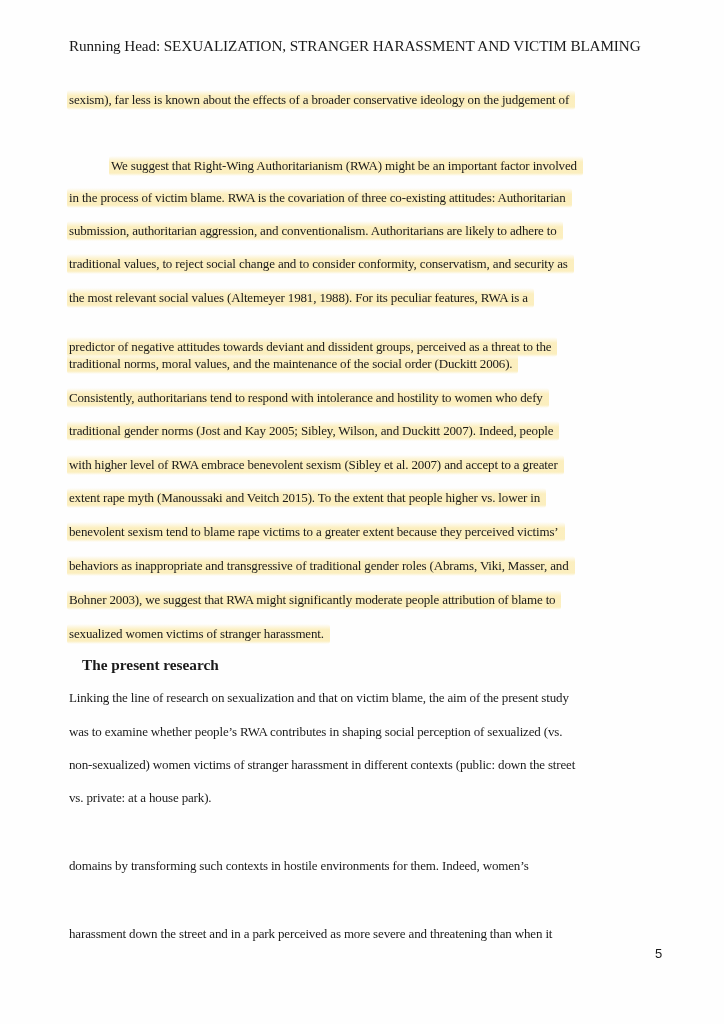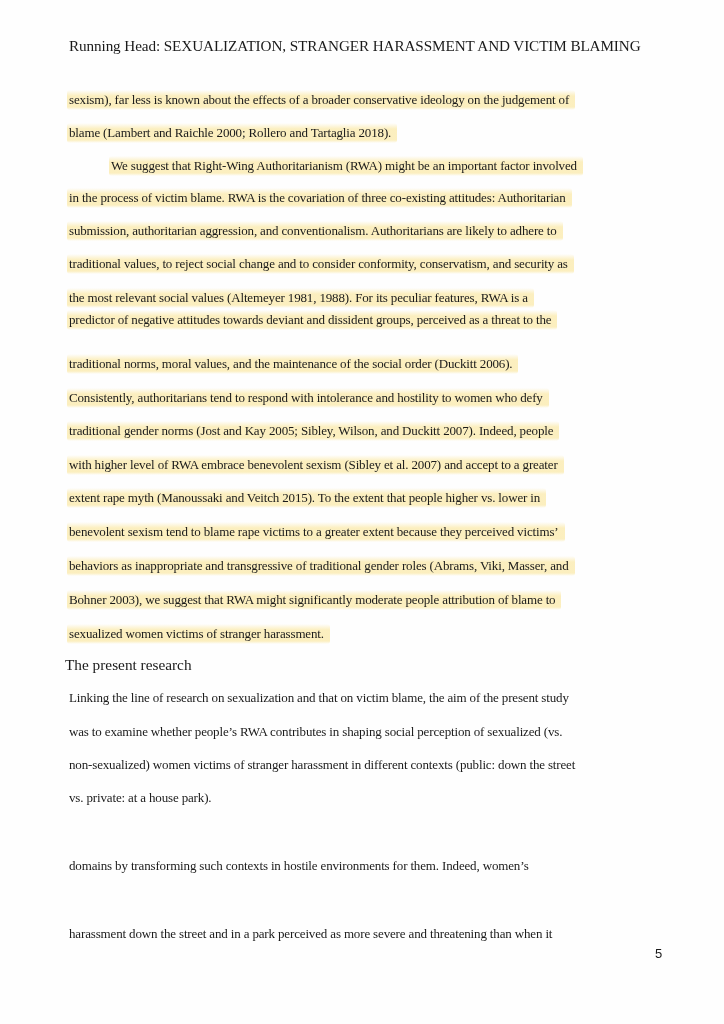--- a/index.html
+++ b/index.html
@@ -5,37 +5,36 @@
   html, body { margin: 0; padding: 0; background: #ffffff; }
   body { width: 724px; height: 1024px; position: relative; overflow: hidden;
          font-family: "Liberation Serif", serif; color: #1a1a1a; }
   .page { position: absolute; left: 0; top: 0; width: 724px; height: 1024px; background: #fefefe; }
   .running-head { position: absolute; left: 69px; top: 37px; font-size: 15.2px; white-space: nowrap; letter-spacing: -0.1px; }
   .line { position: absolute; left: 69px; font-size: 13px; white-space: nowrap; line-height: 20px; letter-spacing: -0.15px; }
   .line.indent { left: 111px; }
   .line.indent-small { left: 88px; }
   .hl { background: linear-gradient(to bottom, rgba(251,236,180,0) 0%, rgba(251,236,180,0.85) 30%, rgba(251,236,180,0.85) 85%, rgba(251,236,180,0) 100%);
         padding: 2px 6px 3px 2px; margin-left: -2px; border-radius: 3px; }
-  .heading { position: absolute; left: 65px; top: 656px; font-size: 15.3px; font-weight: normal; white-space: nowrap; }
+  .heading { position: absolute; left: 82px; top: 656px; font-size: 15.3px; font-weight: bold; white-space: nowrap; }
   .page-number { position: absolute; left: 655px; top: 946px; font-size: 13px; font-family: "Liberation Sans", sans-serif; }
 </style>
 </head>
 <body>
 
 <div class="page">
   <div class="running-head">Running Head: SEXUALIZATION, STRANGER HARASSMENT AND VICTIM BLAMING</div>
 
   <div class="line" style="top:90px"><span class="hl">sexism), far less is known about the effects of a broader conservative ideology on the judgement of</span></div>
-  <div class="line" style="top:123px"><span class="hl">blame (Lambert and Raichle 2000; Rollero and Tartaglia 2018).</span></div>
   <div class="line indent" style="top:156px"><span class="hl">We suggest that Right-Wing Authoritarianism (RWA) might be an important factor involved</span></div>
   <div class="line" style="top:188px"><span class="hl">in the process of victim blame. RWA is the covariation of three co-existing attitudes: Authoritarian</span></div>
   <div class="line" style="top:221px"><span class="hl">submission, authoritarian aggression, and conventionalism. Authoritarians are likely to adhere to</span></div>
   <div class="line" style="top:254px"><span class="hl">traditional values, to reject social change and to consider conformity, conservatism, and security as</span></div>
   <div class="line" style="top:288px"><span class="hl">the most relevant social values (Altemeyer 1981, 1988). For its peculiar features, RWA is a</span></div>
-  <div class="line" style="top:310px"><span class="hl">predictor of negative attitudes towards deviant and dissident groups, perceived as a threat to the</span></div>
+  <div class="line" style="top:337px"><span class="hl">predictor of negative attitudes towards deviant and dissident groups, perceived as a threat to the</span></div>
   <div class="line" style="top:354px"><span class="hl">traditional norms, moral values, and the maintenance of the social order (Duckitt 2006).</span></div>
   <div class="line" style="top:388px"><span class="hl">Consistently, authoritarians tend to respond with intolerance and hostility to women who defy</span></div>
   <div class="line" style="top:421px"><span class="hl">traditional gender norms (Jost and Kay 2005; Sibley, Wilson, and Duckitt 2007). Indeed, people</span></div>
   <div class="line" style="top:455px"><span class="hl">with higher level of RWA embrace benevolent sexism (Sibley et al. 2007) and accept to a greater</span></div>
   <div class="line" style="top:488px"><span class="hl">extent rape myth (Manoussaki and Veitch 2015). To the extent that people higher vs. lower in</span></div>
   <div class="line" style="top:522px"><span class="hl">benevolent sexism tend to blame rape victims to a greater extent because they perceived victims’</span></div>
   <div class="line" style="top:556px"><span class="hl">behaviors as inappropriate and transgressive of traditional gender roles (Abrams, Viki, Masser, and</span></div>
   <div class="line" style="top:590px"><span class="hl">Bohner 2003), we suggest that RWA might significantly moderate people attribution of blame to</span></div>
   <div class="line" style="top:624px"><span class="hl">sexualized women victims of stranger harassment.</span></div>
 

